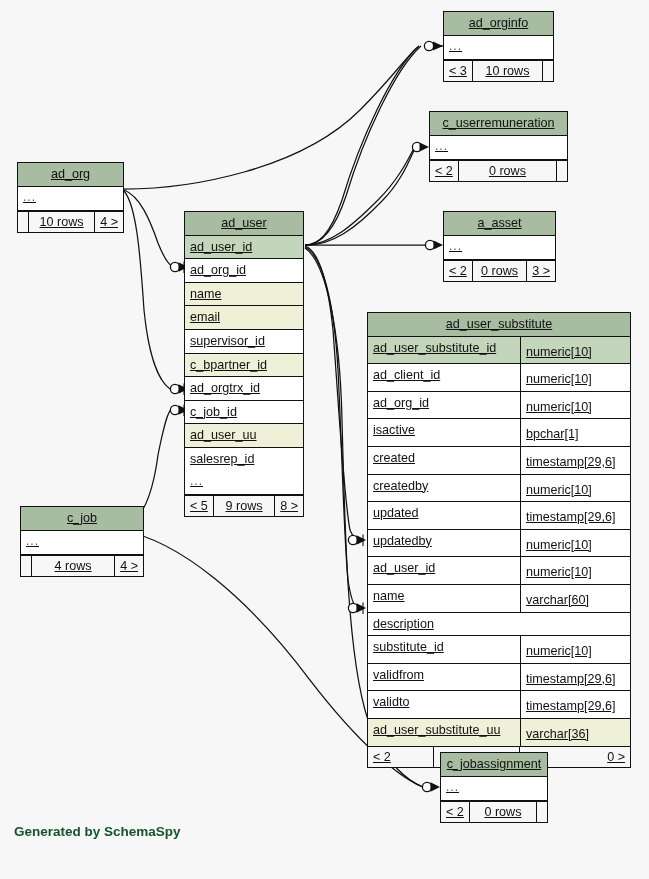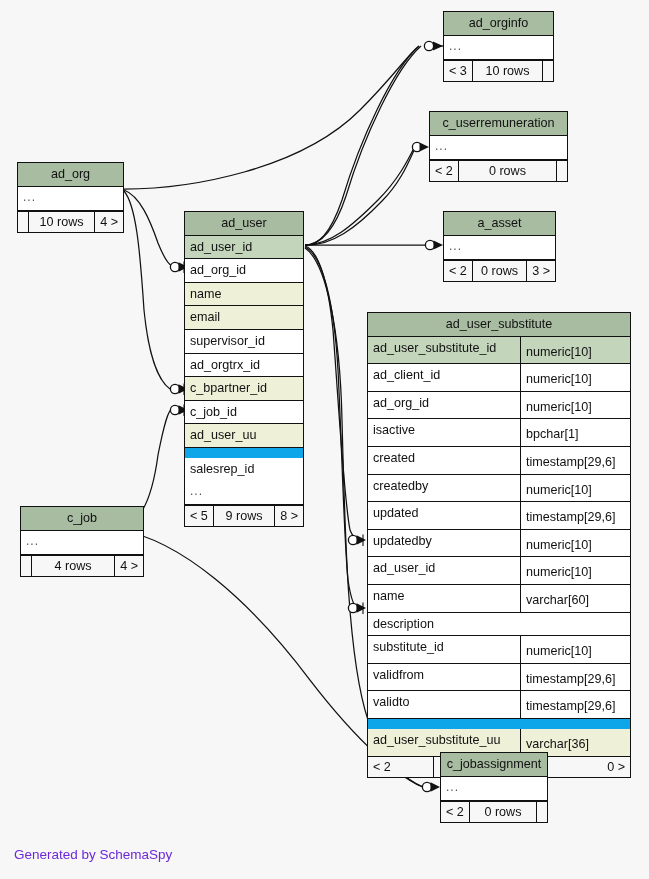--- a/index.html
+++ b/index.html
@@ -27,41 +27,42 @@
     left: 0; top: 0;
     width: 649px;
     height: 879px;
     pointer-events: none;
     z-index: 1;
   }
   .tbl {
     position: absolute;
     z-index: 2;
     border: 1.6px solid #111;
-    background: #0ea5e9;
+    background: #d946ef;
     box-sizing: border-box;
     font-size: 12.6px;
     color: #111;
     line-height: 1;
+    text-decoration: underline;
   }
   .tbl-title {
     background: #a8bca2;
     text-align: center;
     font-size: 12.6px;
     padding: 5px 4px 5px 4px;
     border-bottom: 1.6px solid #111;
     white-space: nowrap;
     overflow: hidden;
   }
   .row {
     display: flex;
     border-bottom: 1.1px solid #111;
     box-sizing: border-box;
   }
-  .row:last-child { border-bottom: none; margin-top: 10px; }
+  .row:last-child { border-bottom: none; }
   .cell-name {
     flex: 1 1 auto;
     padding: 5px 3px 5px 5px;
     white-space: nowrap;
     overflow: hidden;
     box-sizing: border-box;
   }
   .cell-type {
     flex: 0 0 auto;
     padding: 9px 4px 5px 5px;
@@ -92,25 +93,26 @@
     white-space: nowrap;
   }
   .footer > div:last-child { border-right: none; }
   .f-left   { flex: 0 0 auto; text-align: left; }
   .f-mid    { flex: 1 1 auto; text-align: center; }
   .f-right  { flex: 0 0 auto; text-align: right; }
   .f-mid-r  { flex: 1 1 auto; text-align: right; }
   .caption {
     position: absolute;
     left: 14px;
-    top: 847px;
+    top: 824px;
     font-size: 13.5px;
-    color: #6d28d9;
+    color: #14532d;
     z-index: 3;
     white-space: nowrap;
+    font-weight: bold;
   }
   
   #tbl-ad_org            { left: 17px;  top: 154px; width: 107px; margin-top: 8px; }
   #tbl-c_job             { left: 20px;  top: 506px; width: 124px; }
   #tbl-ad_user           { left: 184px; top: 211px; width: 120px; }
   #tbl-ad_orginfo        { left: 443px; top: 11px;  width: 111px; }
   #tbl-c_userremuneration{ left: 429px; top: 111px; width: 139px; }
   #tbl-a_asset           { left: 443px; top: 211px; width: 113px; }
   #tbl-ad_user_substitute{ left: 367px; top: 312px; width: 264px; }
   #tbl-c_jobassignment   { left: 440px; top: 752px; width: 108px; }
@@ -220,25 +222,25 @@
         </div>
         <div class="row r-idx">
           <div class="cell-name">name</div>
         </div>
         <div class="row r-idx">
           <div class="cell-name">email</div>
         </div>
         <div class="row r-plain">
           <div class="cell-name">supervisor_id</div>
         </div>
+        <div class="row r-idx">
+          <div class="cell-name">c_bpartner_id</div>
+        </div>
         <div class="row r-plain">
           <div class="cell-name">ad_orgtrx_id</div>
-        </div>
-        <div class="row r-idx">
-          <div class="cell-name">c_bpartner_id</div>
         </div>
         <div class="row r-plain">
           <div class="cell-name">c_job_id</div>
         </div>
         <div class="row r-idx">
           <div class="cell-name">ad_user_uu</div>
         </div>
         <div class="row r-plain">
           <div class="cell-name">salesrep_id</div>
         </div>

